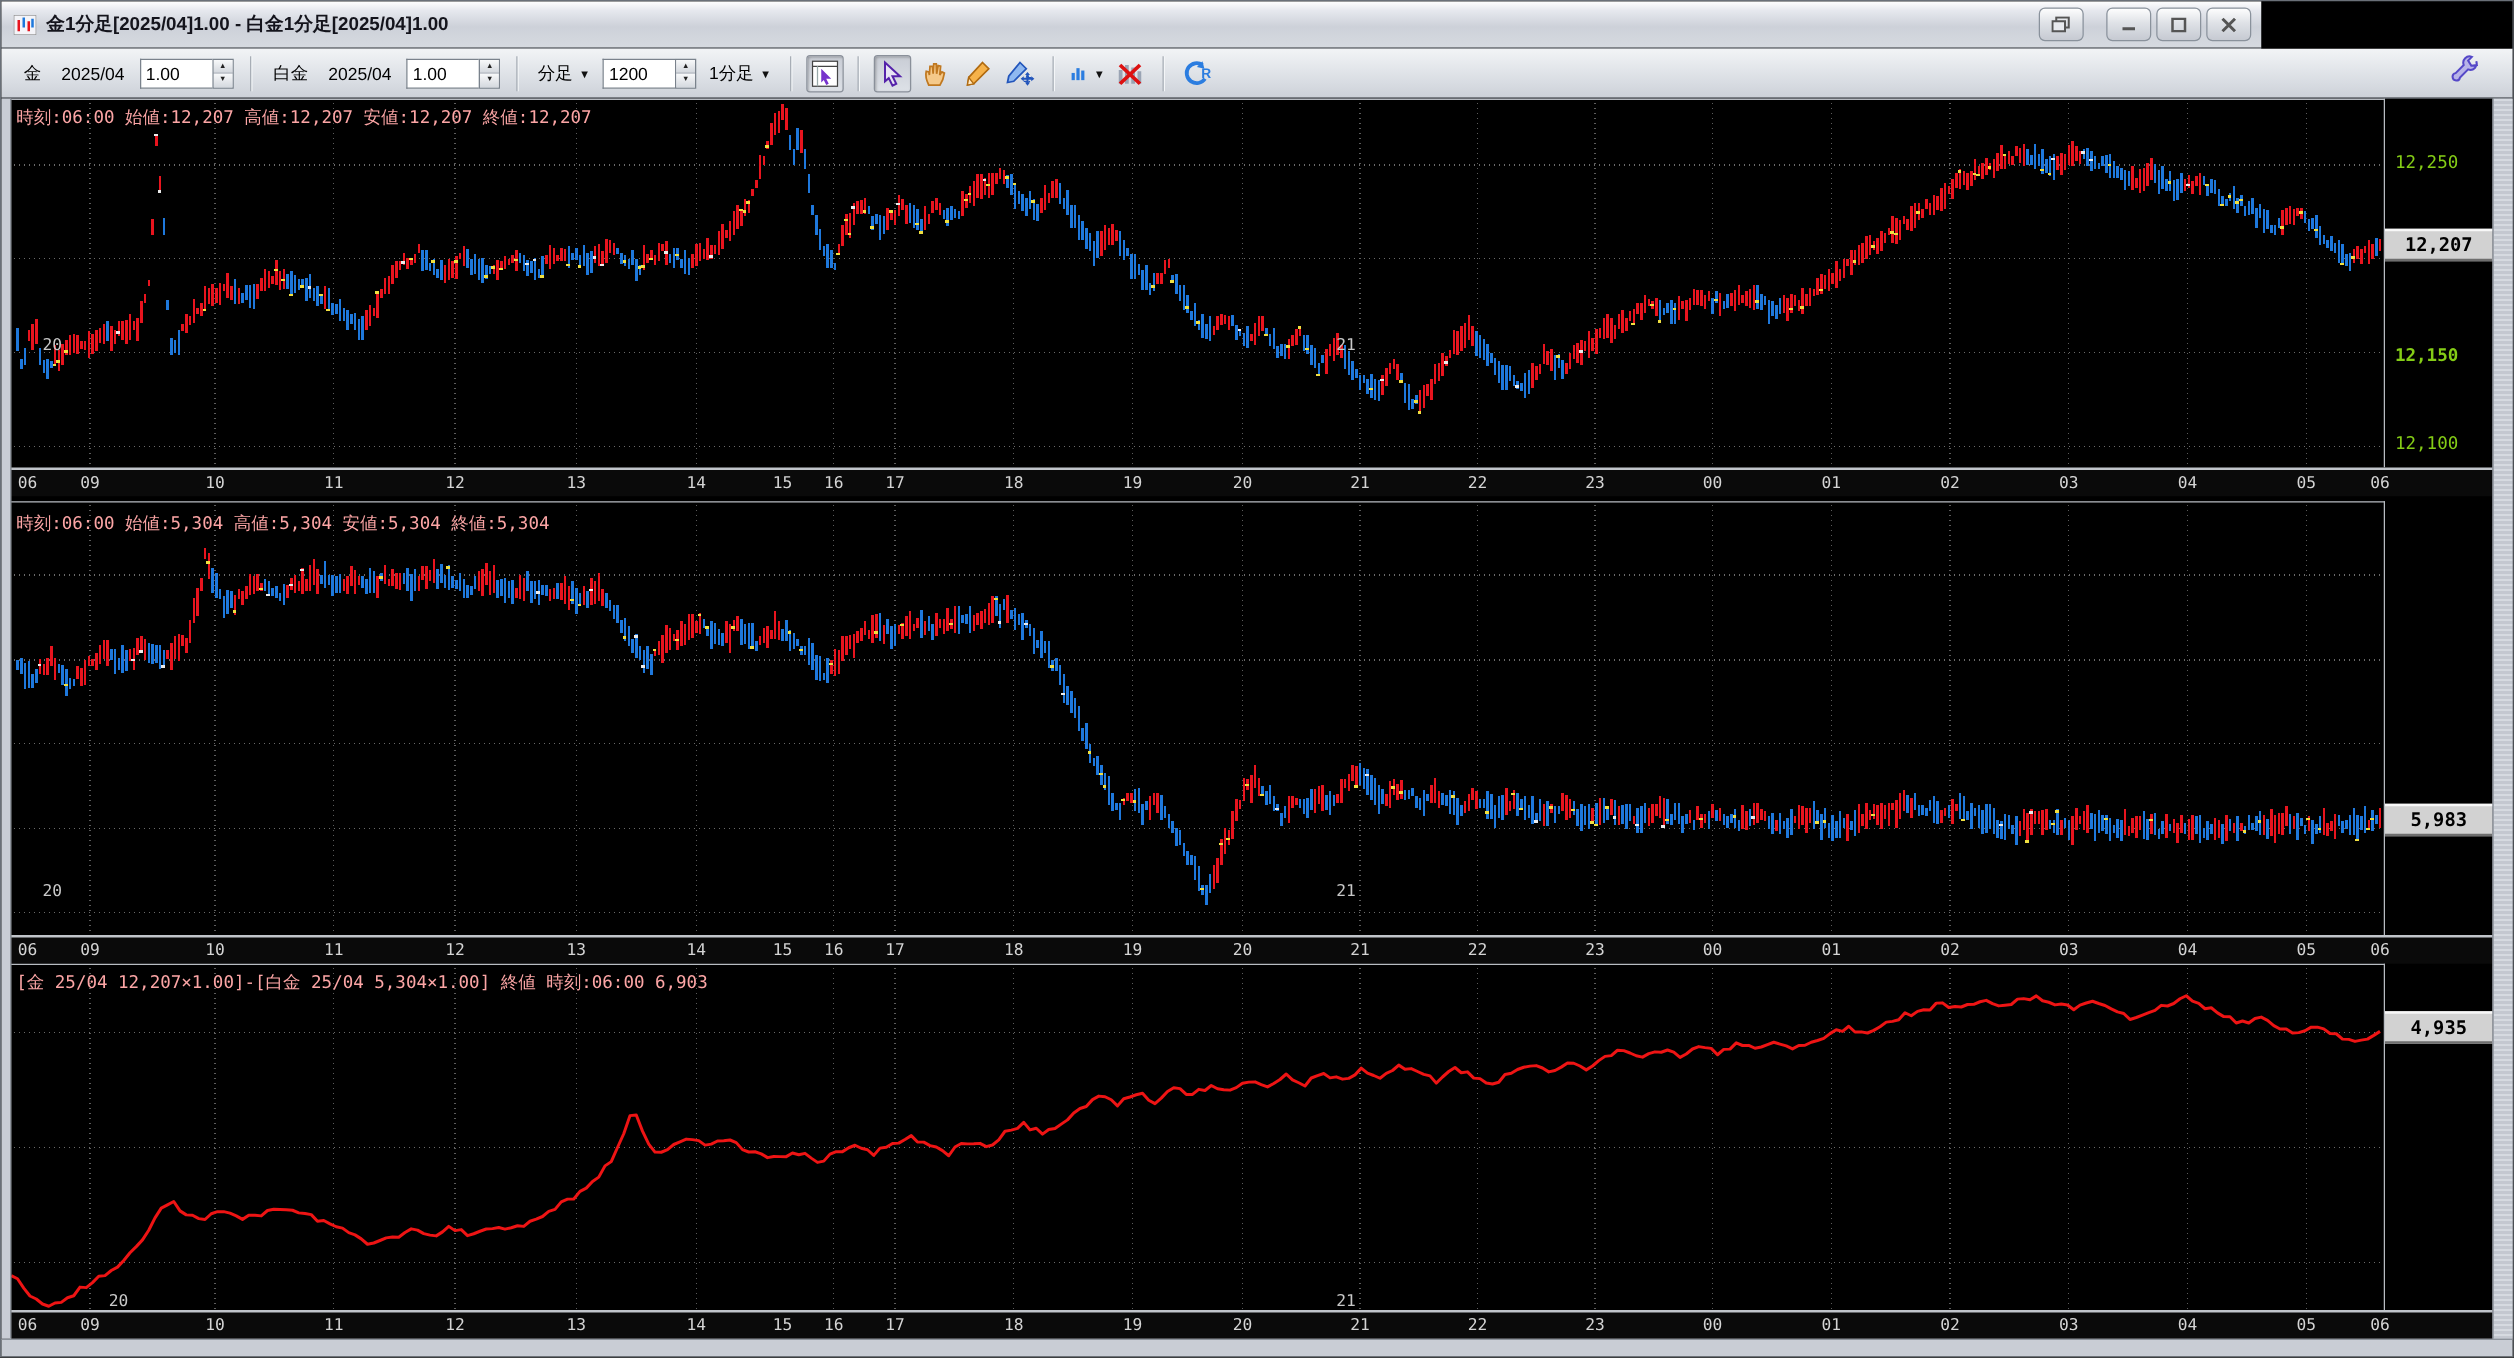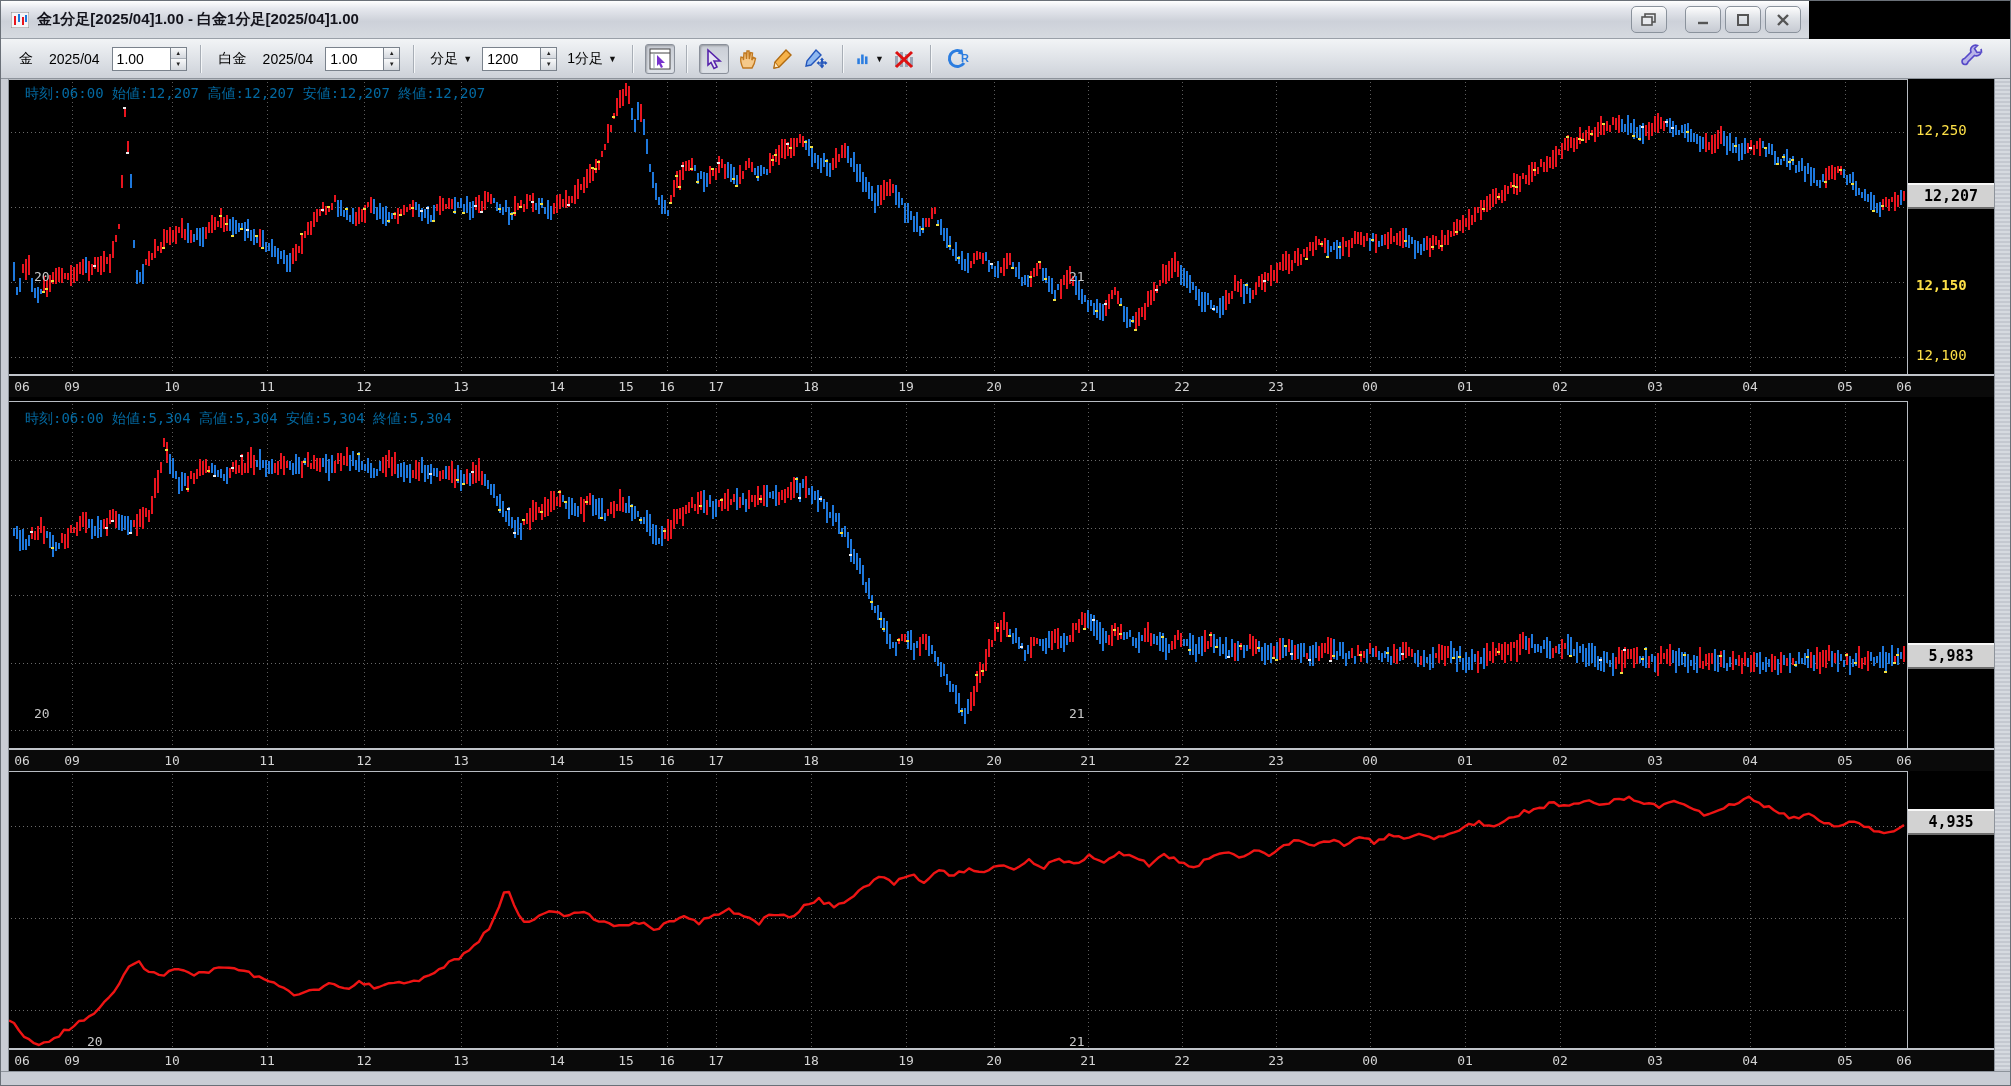--- a/index.html
+++ b/index.html
@@ -37,27 +37,27 @@
   .tbtn.pressed{border:1px solid #8a909a;background:linear-gradient(#c9cdd5,#dde1e7);box-shadow:inset 1px 1px 2px rgba(0,0,0,.25);}
   .wrench{position:absolute;right:26px;top:5px;}
   
   .frame-left{position:absolute;left:0;top:78px;width:8px;height:992px;background:#c9cdd5;border-right:1px solid #8d939b;}
   .frame-right{position:absolute;left:1993px;top:78px;width:18px;height:992px;background:#c9cdd5;border-left:1px solid #8d939b;
     background-image:repeating-linear-gradient(#d6dae0 0 2px,#c4c8d0 2px 4px);}
   .frame-bottom{position:absolute;left:0;top:1070px;width:2011px;height:16px;background:#c9cdd5;border-top:1px solid #8d939b;}
   .plot{position:absolute;left:8px;width:1899px;background:#000;border-top:1px solid #b8bcc2;border-right:1px solid #b8bcc2;}
   .plot svg{position:absolute;left:0;top:0;}
   .axisstrip{position:absolute;left:1907px;width:86px;background:#000;}
-  .ytick{position:absolute;left:8px;font:14px "DejaVu Sans Mono",monospace;color:#fde047;white-space:pre;}
+  .ytick{position:absolute;left:8px;font:14px "DejaVu Sans Mono",monospace;color:#84cc16;white-space:pre;}
   .ptag{position:absolute;left:1907px;width:86px;height:26px;background:#d2d2d2;
     border-top:2px solid #f8f8f8;border-bottom:2px solid #6e6e6e;
     font:bold 15px "DejaVu Sans Mono",monospace;color:#000;display:flex;align-items:center;justify-content:center;}
   .hourrow{position:absolute;left:8px;width:1985px;height:23px;background:#0a0a0a;border-top:2px solid #c0c4ca;}
   .hlabel{position:absolute;top:3px;width:26px;text-align:center;font:13px "DejaVu Sans Mono",monospace;color:#d4d4d4;}
-  .info{position:absolute;left:24px;font:14px "DejaVu Sans Mono",monospace;color:#0369a1;z-index:5;white-space:pre;}
+  .info{position:absolute;left:12px;font:14px "DejaVu Sans Mono",monospace;color:#fca5a5;z-index:5;white-space:pre;}
   .datelabel{position:absolute;font:13px "DejaVu Sans Mono",monospace;color:#c8c8c8;z-index:4;}
 </style>
 </head>
 <body>
 
 <div class="window">
 
   <div class="titlebar">
     <svg class="appicon" width="18" height="16" viewBox="0 0 18 16">
       <rect x="0" y="0" width="18" height="16" fill="#f4f4f8" stroke="#888"></rect>
@@ -1799,20 +1799,21 @@
         <line x1="1551" y1="2" x2="1551" y2="275" stroke="#5c5c5c" stroke-dasharray="1,3"></line>
         <line x1="1646" y1="2" x2="1646" y2="275" stroke="#5c5c5c" stroke-dasharray="1,3"></line>
         <line x1="1741" y1="2" x2="1741" y2="275" stroke="#5c5c5c" stroke-dasharray="1,3"></line>
         <line x1="1836" y1="2" x2="1836" y2="275" stroke="#5c5c5c" stroke-dasharray="1,3"></line>
         <line x1="2" y1="54" x2="1896" y2="54" stroke="#6a6a6a" stroke-dasharray="1,3"></line>
         <line x1="2" y1="146" x2="1896" y2="146" stroke="#6a6a6a" stroke-dasharray="1,3"></line>
         <line x1="2" y1="238" x2="1896" y2="238" stroke="#6a6a6a" stroke-dasharray="1,3"></line>
         <path d="M0 248.5 L5 251.0 L10 258.5 L15 264.8 L20 267.2 L25 271.2 L30 273.0 L35 270.4 L40 269.9 L45 266.2 L50 264.6 L55 257.7 L60 258.1 L65 254.1 L70 249.0 L75 248.5 L80 244.4 L85 241.7 L90 236.4 L95 230.2 L100 225.3 L105 219.9 L110 212.2 L115 202.3 L120 194.5 L125 191.9 L130 189.2 L135 196.7 L140 199.9 L145 200.2 L150 202.9 L155 203.6 L160 199.0 L165 197.3 L170 197.3 L175 198.5 L180 200.7 L185 203.5 L190 200.2 L195 200.2 L200 200.7 L205 196.4 L210 195.4 L215 195.6 L220 195.8 L225 196.2 L230 198.3 L235 198.8 L240 199.7 L245 205.0 L250 204.4 L255 207.1 L260 209.4 L265 210.5 L270 214.1 L275 215.9 L280 219.1 L285 223.4 L290 222.4 L295 220.4 L300 218.3 L305 217.6 L310 217.8 L315 214.0 L320 211.1 L325 212.1 L330 214.9 L335 216.1 L340 216.7 L345 213.5 L350 209.1 L355 212.5 L360 211.7 L365 216.5 L370 215.0 L375 213.0 L380 211.2 L385 210.9 L390 210.0 L395 211.3 L400 210.2 L405 208.6 L410 209.1 L415 205.0 L420 203.3 L425 201.2 L430 197.1 L435 195.5 L440 189.5 L445 187.3 L450 187.2 L455 181.1 L460 178.5 L465 173.2 L470 169.7 L475 160.7 L480 157.3 L485 146.0 L490 135.0 L495 120.5 L500 120.0 L505 132.9 L510 143.3 L515 149.7 L520 149.8 L525 147.7 L530 143.6 L535 141.5 L540 139.3 L545 139.7 L550 140.5 L555 144.1 L560 143.3 L565 140.8 L570 140.6 L575 140.0 L580 142.1 L585 147.7 L590 149.6 L595 149.4 L600 151.1 L605 154.1 L610 153.2 L615 153.3 L620 153.3 L625 150.4 L630 151.8 L635 150.7 L640 154.5 L645 157.9 L650 156.9 L655 151.3 L660 149.3 L665 149.3 L670 146.2 L675 144.2 L680 146.6 L685 147.8 L690 152.3 L695 146.5 L700 145.8 L705 142.8 L710 142.5 L715 139.6 L720 136.5 L725 141.6 L730 141.7 L735 144.5 L740 145.6 L745 148.5 L750 152.6 L755 145.6 L760 142.8 L765 143.1 L770 143.0 L775 142.7 L780 145.3 L785 144.0 L790 139.9 L795 133.0 L800 132.1 L805 130.7 L810 125.9 L815 131.9 L820 130.6 L825 135.3 L830 131.6 L835 130.8 L840 127.3 L845 123.9 L850 118.4 L855 114.8 L860 113.2 L865 107.7 L870 104.9 L875 105.4 L880 107.8 L885 112.7 L890 107.0 L895 105.6 L900 103.8 L905 102.6 L910 108.2 L915 110.9 L920 106.5 L925 101.2 L930 98.2 L935 98.9 L940 103.5 L945 103.5 L950 99.5 L955 100.4 L960 96.4 L965 99.0 L970 99.8 L975 100.1 L980 98.1 L985 94.6 L990 93.7 L995 93.5 L1000 95.7 L1005 97.5 L1010 94.8 L1015 91.6 L1020 87.2 L1025 91.9 L1030 94.2 L1035 96.8 L1040 90.4 L1045 88.5 L1050 86.8 L1055 90.3 L1060 89.5 L1065 91.3 L1070 90.7 L1075 87.9 L1080 82.5 L1085 86.5 L1090 88.4 L1095 90.6 L1100 86.7 L1105 84.4 L1110 80.1 L1115 83.4 L1120 82.9 L1125 85.2 L1130 87.5 L1135 88.7 L1140 94.5 L1145 89.6 L1150 85.2 L1155 82.0 L1160 86.2 L1165 85.5 L1170 90.5 L1175 90.9 L1180 94.4 L1185 95.2 L1190 93.8 L1195 87.6 L1200 86.6 L1205 83.6 L1210 81.8 L1215 80.9 L1220 80.5 L1225 82.4 L1230 85.5 L1235 84.4 L1240 81.7 L1245 78.4 L1250 78.6 L1255 80.8 L1260 83.9 L1265 80.8 L1270 76.5 L1275 73.1 L1280 72.5 L1285 68.2 L1290 68.5 L1295 70.4 L1300 72.6 L1305 73.7 L1310 70.9 L1315 69.5 L1320 69.8 L1325 68.0 L1330 69.7 L1335 73.9 L1340 71.2 L1345 67.2 L1350 65.3 L1355 66.1 L1360 66.7 L1365 71.8 L1370 67.5 L1375 67.3 L1380 62.3 L1385 64.4 L1390 64.3 L1395 66.6 L1400 65.6 L1405 63.7 L1410 61.8 L1415 63.3 L1420 64.7 L1425 67.1 L1430 64.4 L1435 64.2 L1440 61.8 L1445 60.4 L1450 58.7 L1455 54.9 L1460 51.8 L1465 53.1 L1470 49.0 L1475 53.6 L1480 53.5 L1485 54.4 L1490 52.3 L1495 49.4 L1500 45.7 L1505 45.1 L1510 43.8 L1515 38.2 L1520 40.6 L1525 37.1 L1530 35.8 L1535 36.0 L1540 30.5 L1545 30.3 L1550 34.0 L1555 33.2 L1560 33.6 L1565 31.6 L1570 31.5 L1575 29.4 L1580 28.3 L1585 30.9 L1590 32.7 L1595 32.2 L1600 31.6 L1605 27.3 L1610 26.9 L1615 27.8 L1620 24.7 L1625 28.6 L1630 29.8 L1635 31.9 L1640 31.2 L1645 32.0 L1650 35.8 L1655 32.1 L1660 30.4 L1665 29.0 L1670 30.8 L1675 32.4 L1680 35.1 L1685 37.5 L1690 38.8 L1695 43.6 L1700 42.0 L1705 40.1 L1710 38.1 L1715 36.3 L1720 32.3 L1725 32.8 L1730 30.8 L1735 27.0 L1740 24.6 L1745 28.9 L1750 30.7 L1755 35.0 L1760 34.2 L1765 38.3 L1770 41.3 L1775 41.4 L1780 46.4 L1785 44.8 L1790 46.4 L1795 42.8 L1800 41.7 L1805 44.3 L1810 48.5 L1815 51.2 L1820 51.2 L1825 54.4 L1830 54.1 L1835 52.6 L1840 49.7 L1845 49.7 L1850 51.1 L1855 54.8 L1860 55.0 L1865 59.3 L1870 59.5 L1875 61.1 L1880 60.1 L1885 59.3 L1890 56.3 L1895 53.1 " fill="none" stroke="#ee1414" stroke-width="2.4" stroke-linejoin="round" shape-rendering="auto"></path>
       </svg>
     </div>
+  <div class="info" style="top:776px;">[金 25/04 12,207×1.00]-[白金 25/04 5,304×1.00] 終値 時刻:06:00 6,903</div>
   <div class="ptag" style="top:808px;">4,935</div>
   <div class="hourrow" id="hours2" style="top:1047px;">
       <div class="hlabel" style="left: 0px;">06</div>
       <div class="hlabel" style="left: 50px;">09</div>
       <div class="hlabel" style="left: 150px;">10</div>
       <div class="hlabel" style="left: 245px;">11</div>
       <div class="hlabel" style="left: 342px;">12</div>
       <div class="hlabel" style="left: 439px;">13</div>
       <div class="hlabel" style="left: 535px;">14</div>
       <div class="hlabel" style="left: 604px;">15</div>

